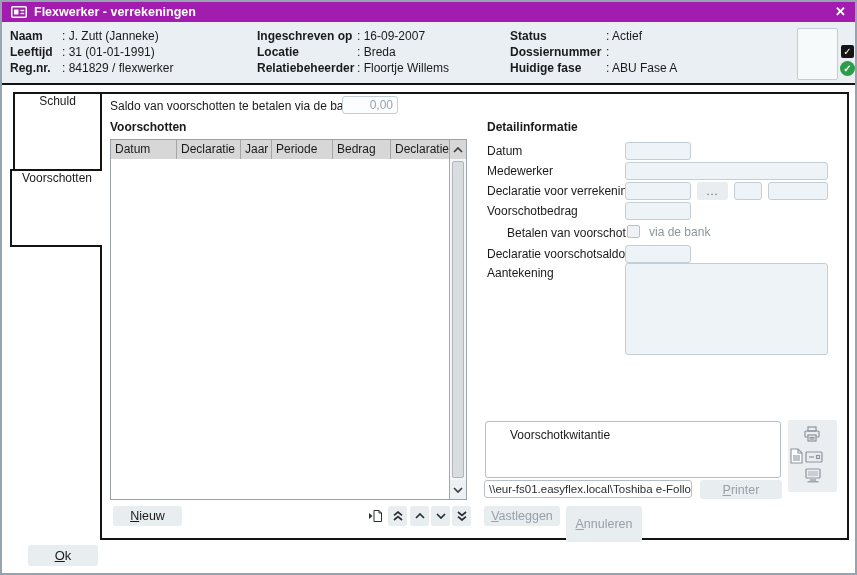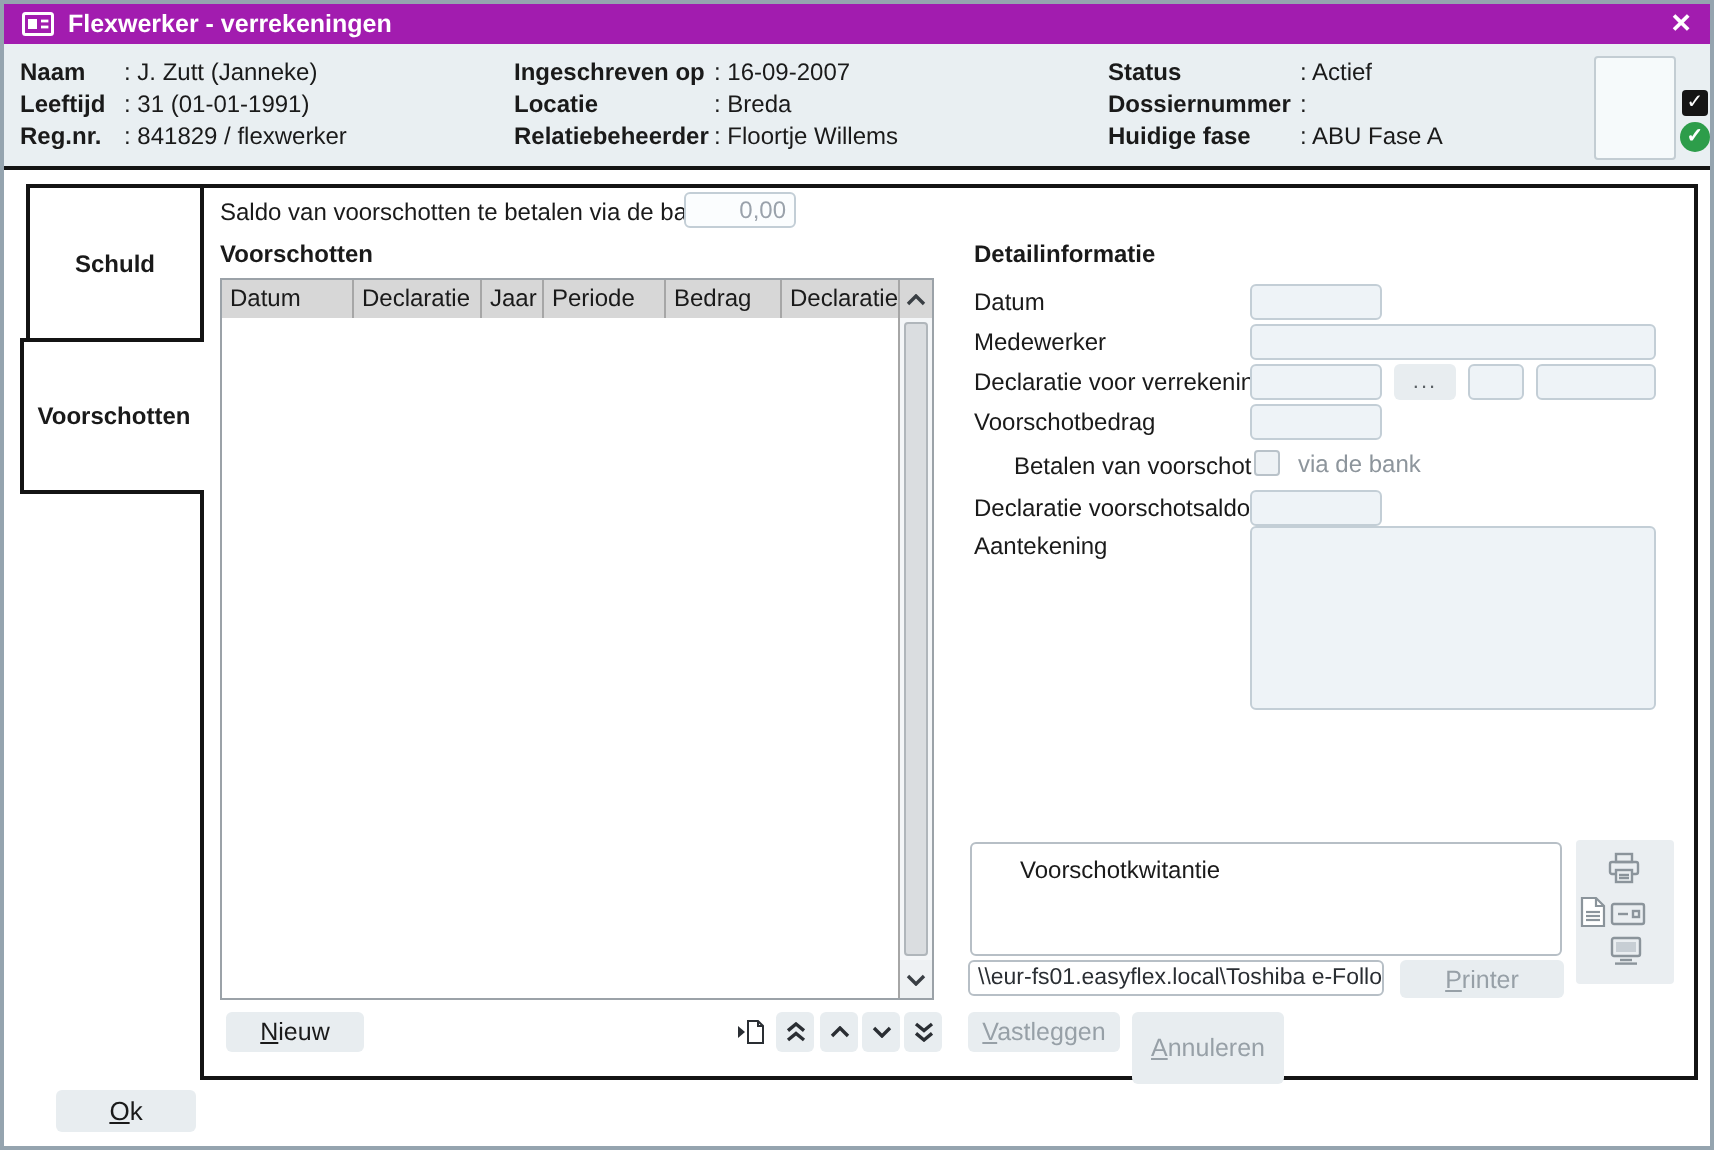--- a/index.html
+++ b/index.html
@@ -15,30 +15,30 @@
   .close { font-weight:bold; font-size:13px; cursor:default; line-height:20px; }
 
   
   .header { position:absolute; left:2px; top:22px; width:853px; height:63px; background:#e9eff2;
             border-bottom:2px solid #141414; }
   .hcol { position:absolute; top:6px; }
   .hrow { display:flex; height:16px; line-height:16px; }
   .hrow .lab { font-weight:bold; }
   .c1 { left:8px; } .c1 .lab { width:52px; }
   .c2 { left:255px; } .c2 .lab { width:100px; }
-  .c3 { left:552px; } .c3 .lab { width:96px; }
+  .c3 { left:508px; } .c3 .lab { width:96px; }
   .photo { position:absolute; left:795px; top:6px; width:41px; height:52px; background:#f6fafb;
            border:1px solid #c3cdd3; border-radius:2px; }
   .chk { position:absolute; left:839px; top:23px; width:13px; height:13px; background:#151515;
          color:#fff; font-size:10px; line-height:13px; text-align:center; border-radius:2px; }
   .okbadge { position:absolute; left:838px; top:39px; width:15px; height:15px; border-radius:50%;
              background:#2d9d4a; color:#fff; font-size:10px; font-weight:bold; line-height:15px; text-align:center; }
 
   
-  .tab { position:absolute; background:#fff; display:flex; align-items:center; justify-content:center;font-weight:bold; }
+  .tab { position:absolute; background:#fff; display:flex; justify-content:center; }
   .tab-schuld { left:13px; top:92px; width:89px; height:79px; border:2px solid #141414; z-index:2; }
   .tab-voor   { left:10px; top:169px; width:92px; height:78px; border:2px solid #141414; border-right:none; z-index:3; }
 
   
   .panel { position:absolute; left:100px; top:92px; width:749px; height:448px; border:2px solid #141414;
            background:#fff; z-index:1; }
   .panel > * { position:absolute; }
 
   .lbl { white-space:nowrap; }
   .bold { font-weight:bold; }

